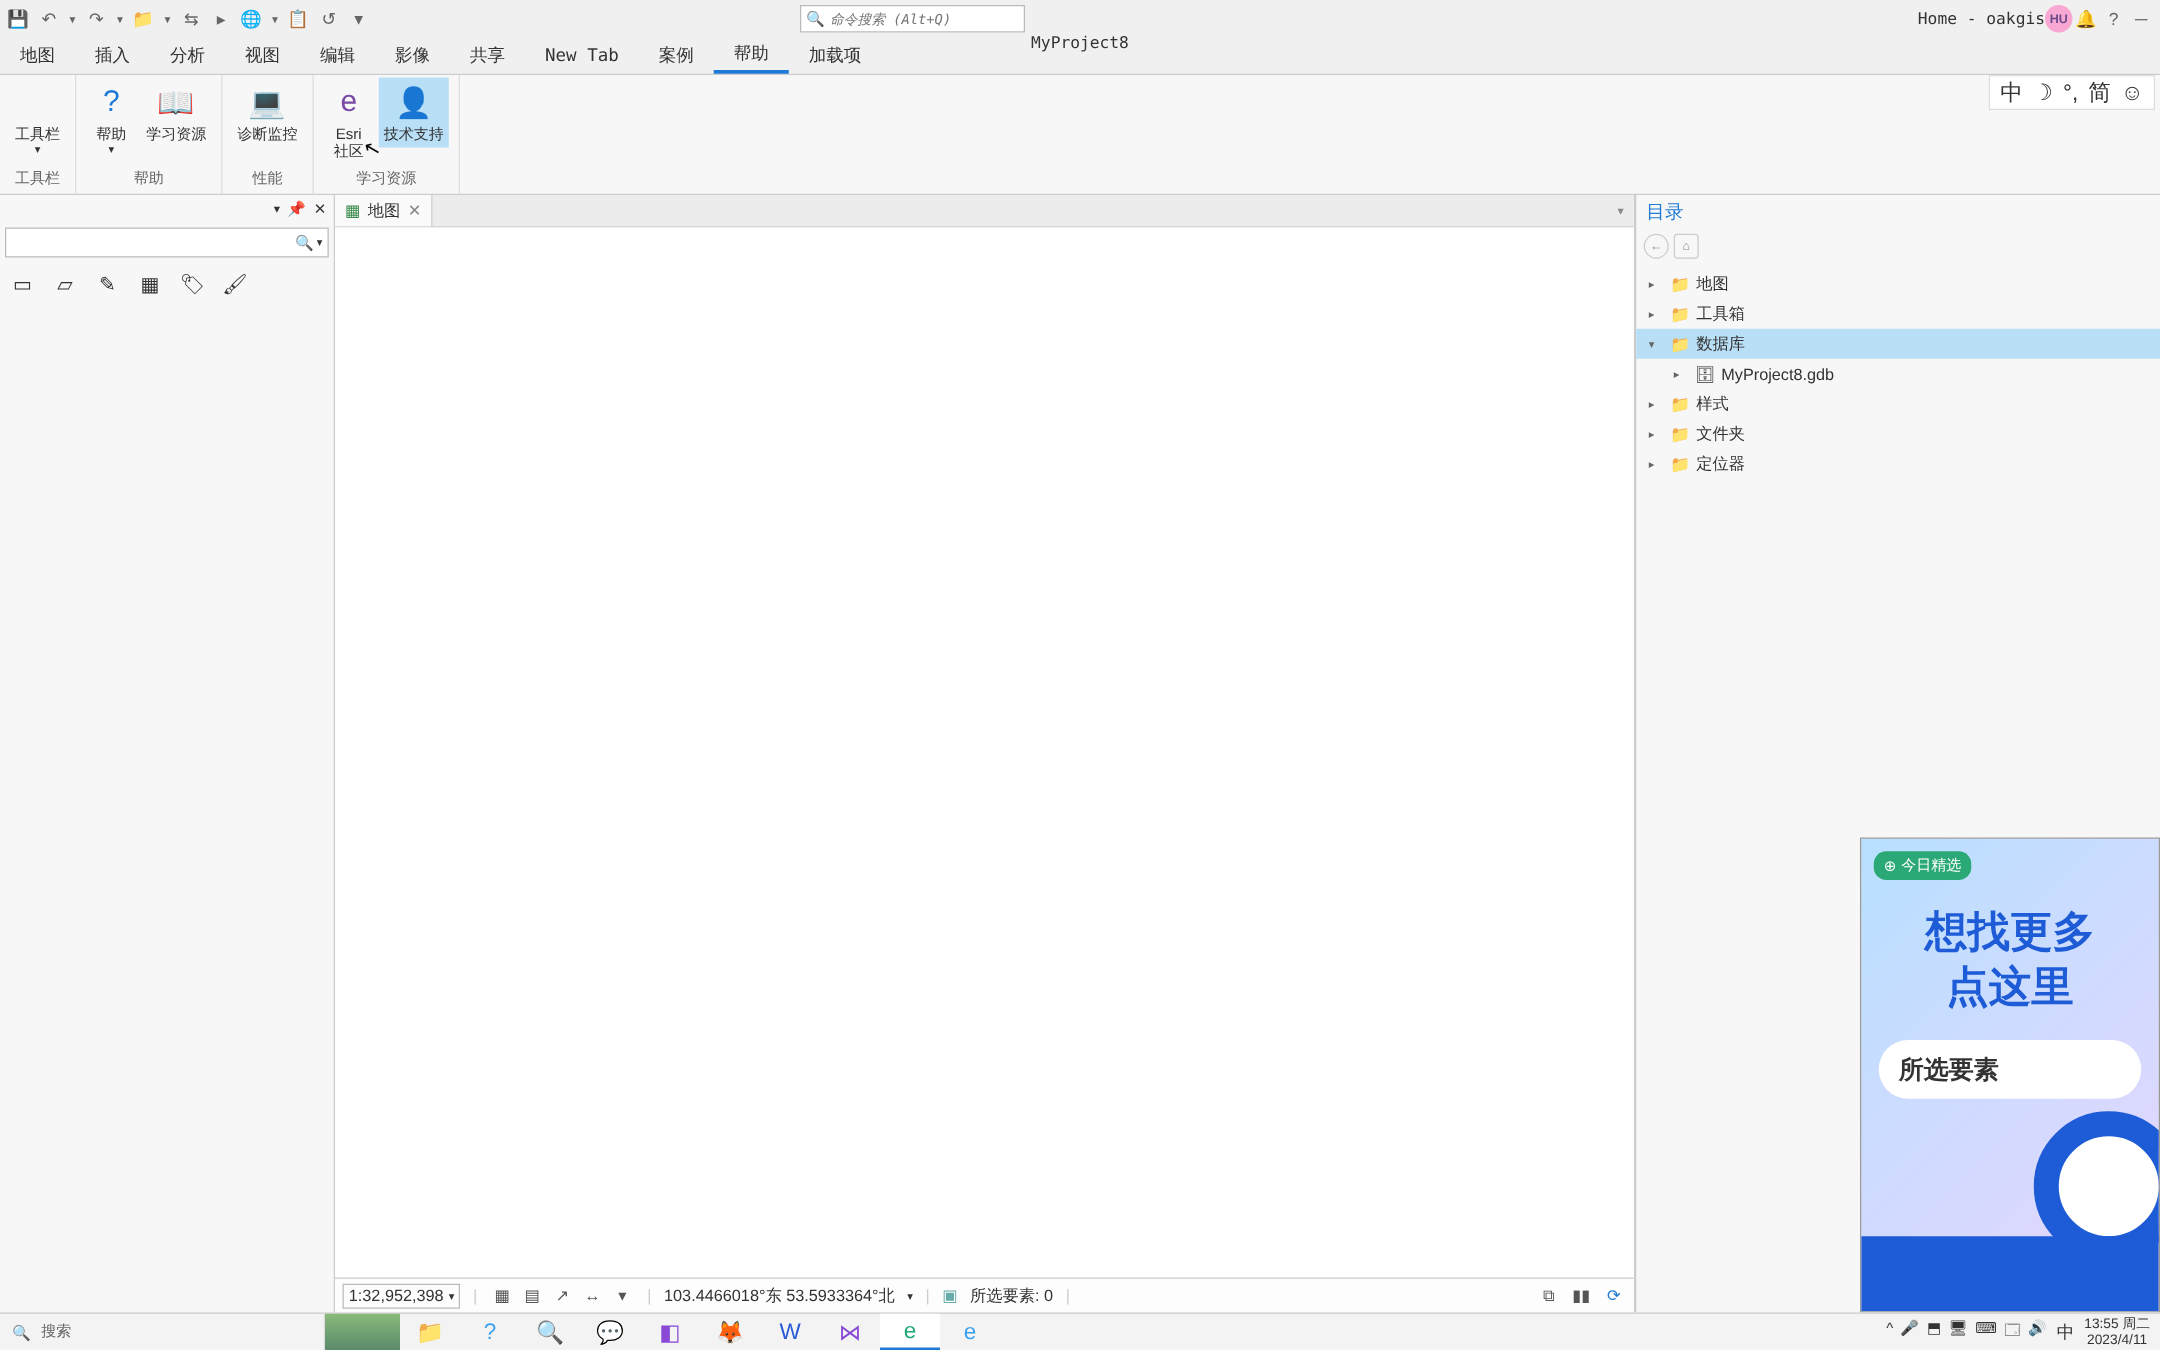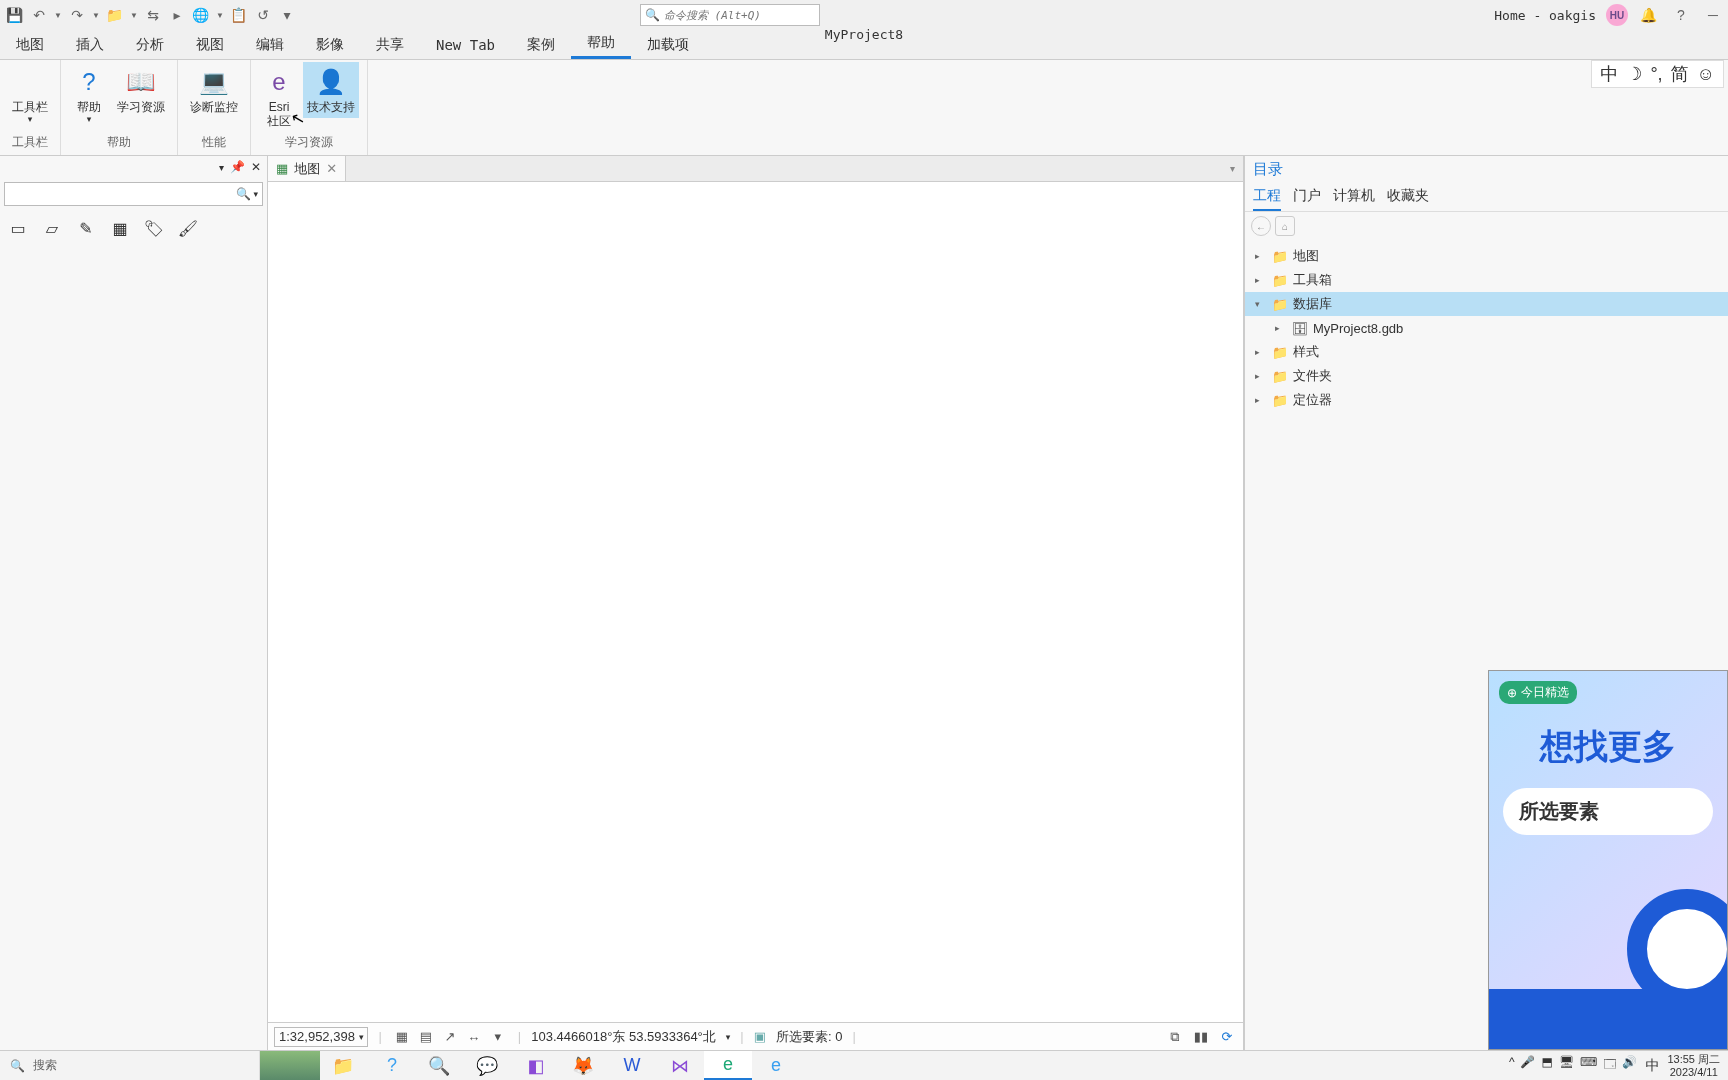--- a/index.html
+++ b/index.html
@@ -5,21 +5,21 @@
 * { margin:0; padding:0; box-sizing:border-box; font-family:"Microsoft YaHei","Segoe UI",sans-serif; }
 body { background:#f0f0f0; width:1728px; height:1080px; overflow:hidden; font-size:12px; color:#333; }
 
 .titlebar { height:30px; background:#f0f0f0; display:flex; align-items:center; padding:0 4px; position:relative; }
 .qat { display:flex; align-items:center; gap:2px; }
 .qat-btn { width:22px; height:22px; display:flex; align-items:center; justify-content:center; cursor:pointer; color:#666; font-size:14px; }
 .qat-btn.dd { width:12px; font-size:8px; }
 .titlebar .projname { position:absolute; left:50%; transform:translateX(-50%); font-family:monospace; font-size:13px;margin-top:39px; }
 .titlebar .search { position:absolute; left:640px; width:180px; height:22px; border:1px solid #bbb; background:#fff; display:flex; align-items:center; padding:0 4px; }
 .titlebar .search input { border:none; outline:none; width:100%; font-style:italic; font-family:monospace; font-size:11px; color:#888; }
-.titlebar .right { margin-left:auto; display:flex; align-items:center; gap:10px; }
+.titlebar .right { margin-left:auto; display:flex; align-items:center; }
 .titlebar .user { font-family:monospace; font-size:13px; }
 .avatar { width:22px; height:22px; border-radius:50%; background:#f9a8d4; color:#6b4a8a; display:flex; align-items:center; justify-content:center; font-size:10px; font-weight:bold; }
 
 .tabstrip { height:30px; background:#f0f0f0; display:flex; border-bottom:1px solid #ccc; padding-left:0; }
 .tab { padding:0 16px; display:flex; align-items:center; cursor:pointer; font-size:14px; font-family:monospace; }
 .tab.active { border-bottom:3px solid #1e7ad6; }
 
 .ribbon { height:96px; background:#f7f7f7; border-bottom:1px solid #ccc; display:flex; position:relative; }
 .ribbon-group { display:flex; flex-direction:column; align-items:center; border-right:1px solid #ddd; padding:2px 8px; }
 .ribbon-group .items { display:flex; gap:4px; flex:1; align-items:flex-start; }
@@ -42,21 +42,21 @@
 .center { flex:1; display:flex; flex-direction:column; background:#fff; border-right:1px solid #ccc; }
 .maptabs { height:26px; background:#ececec; border-bottom:1px solid #ccc; display:flex; align-items:center; }
 .maptab { display:flex; align-items:center; gap:6px; padding:0 8px; height:100%; border-right:1px solid #ccc; background:#fafafa; font-family:monospace; font-size:13px; }
 .maptab .close { color:#888; cursor:pointer; }
 .mapview { flex:1; background:#fff; }
 .mapstatus { height:28px; border-top:1px solid #ccc; background:#fdfdfd; display:flex; align-items:center; padding:0 6px; gap:10px; font-family:monospace; font-size:13px; }
 .mapstatus .scale { border:1px solid #bbb; padding:0 4px; height:20px; display:flex; align-items:center;justify-content:space-between; }
 .mapstatus .sep { color:#ccc; }
 .mapstatus .btn { width:20px; height:20px; display:flex; align-items:center; justify-content:center; cursor:pointer; color:#555; }
 
-.rightpanel { width:484px; background:#f7f7f7; display:flex; flex-direction:column; border-left:1px solid #ccc; }
+.rightpanel { width:420px; background:#f7f7f7; display:flex; flex-direction:column; border-left:1px solid #ccc; }
 .rightpanel .title { font-size:15px; color:#1e7ad6; padding:4px 8px; font-weight:normal; }
 .rtabs { display:flex; padding:0 8px; gap:12px; border-bottom:1px solid #ddd; font-size:14px; }
 .rtab { padding:4px 0; cursor:pointer; }
 .rtab.active { color:#1e7ad6; border-bottom:2px solid #1e7ad6; }
 .rsearch { display:flex; align-items:center; gap:4px; padding:4px 6px; }
 .rsearch .nav { width:20px; height:20px; border:1px solid #ccc; border-radius:50%; display:flex; align-items:center; justify-content:center; font-size:10px; color:#888; cursor:pointer; }
 .rsearch input { flex:1; border:1px solid #ccc; height:22px; padding:0 4px; font-style:italic; font-family:monospace; color:#888; }
 .tree { padding:4px 0; font-family:monospace; font-size:13px; }
 .tnode { display:flex; align-items:center; height:24px; padding-left:10px; cursor:pointer; }
 .tnode.child { padding-left:30px; }
@@ -247,26 +247,20 @@
       <div id="mstrail" style="display:flex;gap:6px;margin-left:auto">
           <div class="btn">⧉</div>
           <div class="btn">▮▮</div>
           <div class="btn" style="color: rgb(30, 122, 214);">⟳</div>
         </div>
     </div>
   </div>
 
   <div class="rightpanel">
     <div class="title">目录</div>
-    <div class="rtabs" id="rtabs">
-        <div class="rtab active">工程</div>
-        <div class="rtab">门户</div>
-        <div class="rtab">计算机</div>
-        <div class="rtab">收藏夹</div>
-      </div>
     <div class="rsearch">
       <div class="nav">←</div>
       <div class="nav" style="border-radius:3px">⌂</div>
     </div>
     <div class="tree" id="tree">
         <div class="tnode">
           <span class="exp">▸</span>
           <span class="ficon">📁</span>
           <span>地图</span>
         </div>
@@ -301,20 +295,21 @@
           <span>定位器</span>
         </div>
       </div>
   </div>
 </div>
 
 <div class="ad">
   <div class="tag">⊕ <span>今日精选</span></div>
   <div class="big">
     <div>想找更多</div>
+      <div>点这里</div>
   </div>
   <div class="pill">所选要素</div>
   <div class="mag"></div>
   <div class="band"></div>
 </div>
 
 <div class="taskbar">
   <div class="searchbox">
     <span style="margin-right:8px">🔍</span>
     <span>搜索</span>

